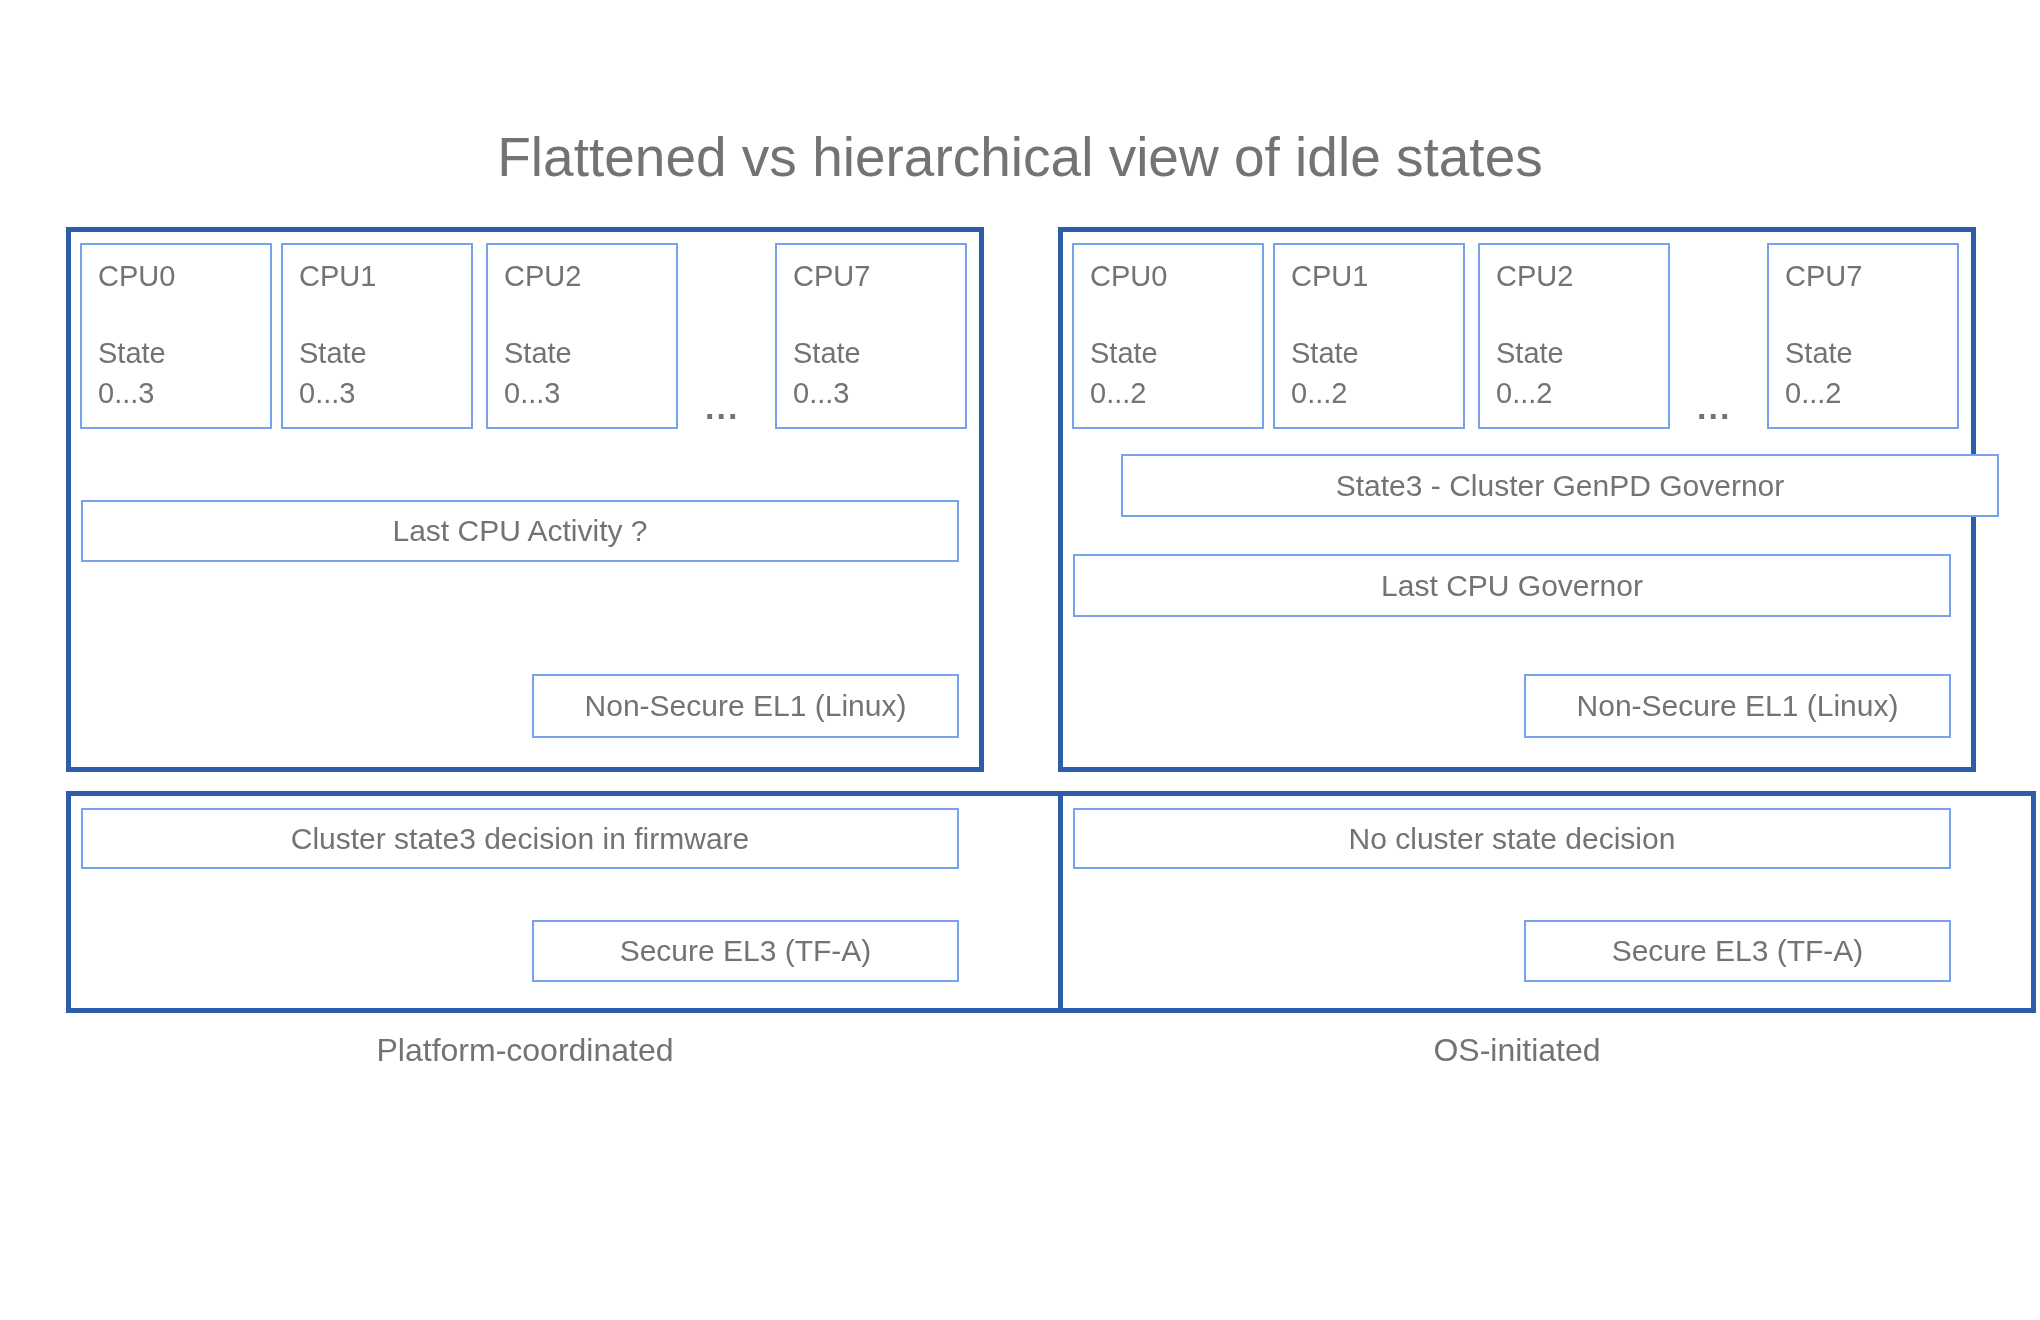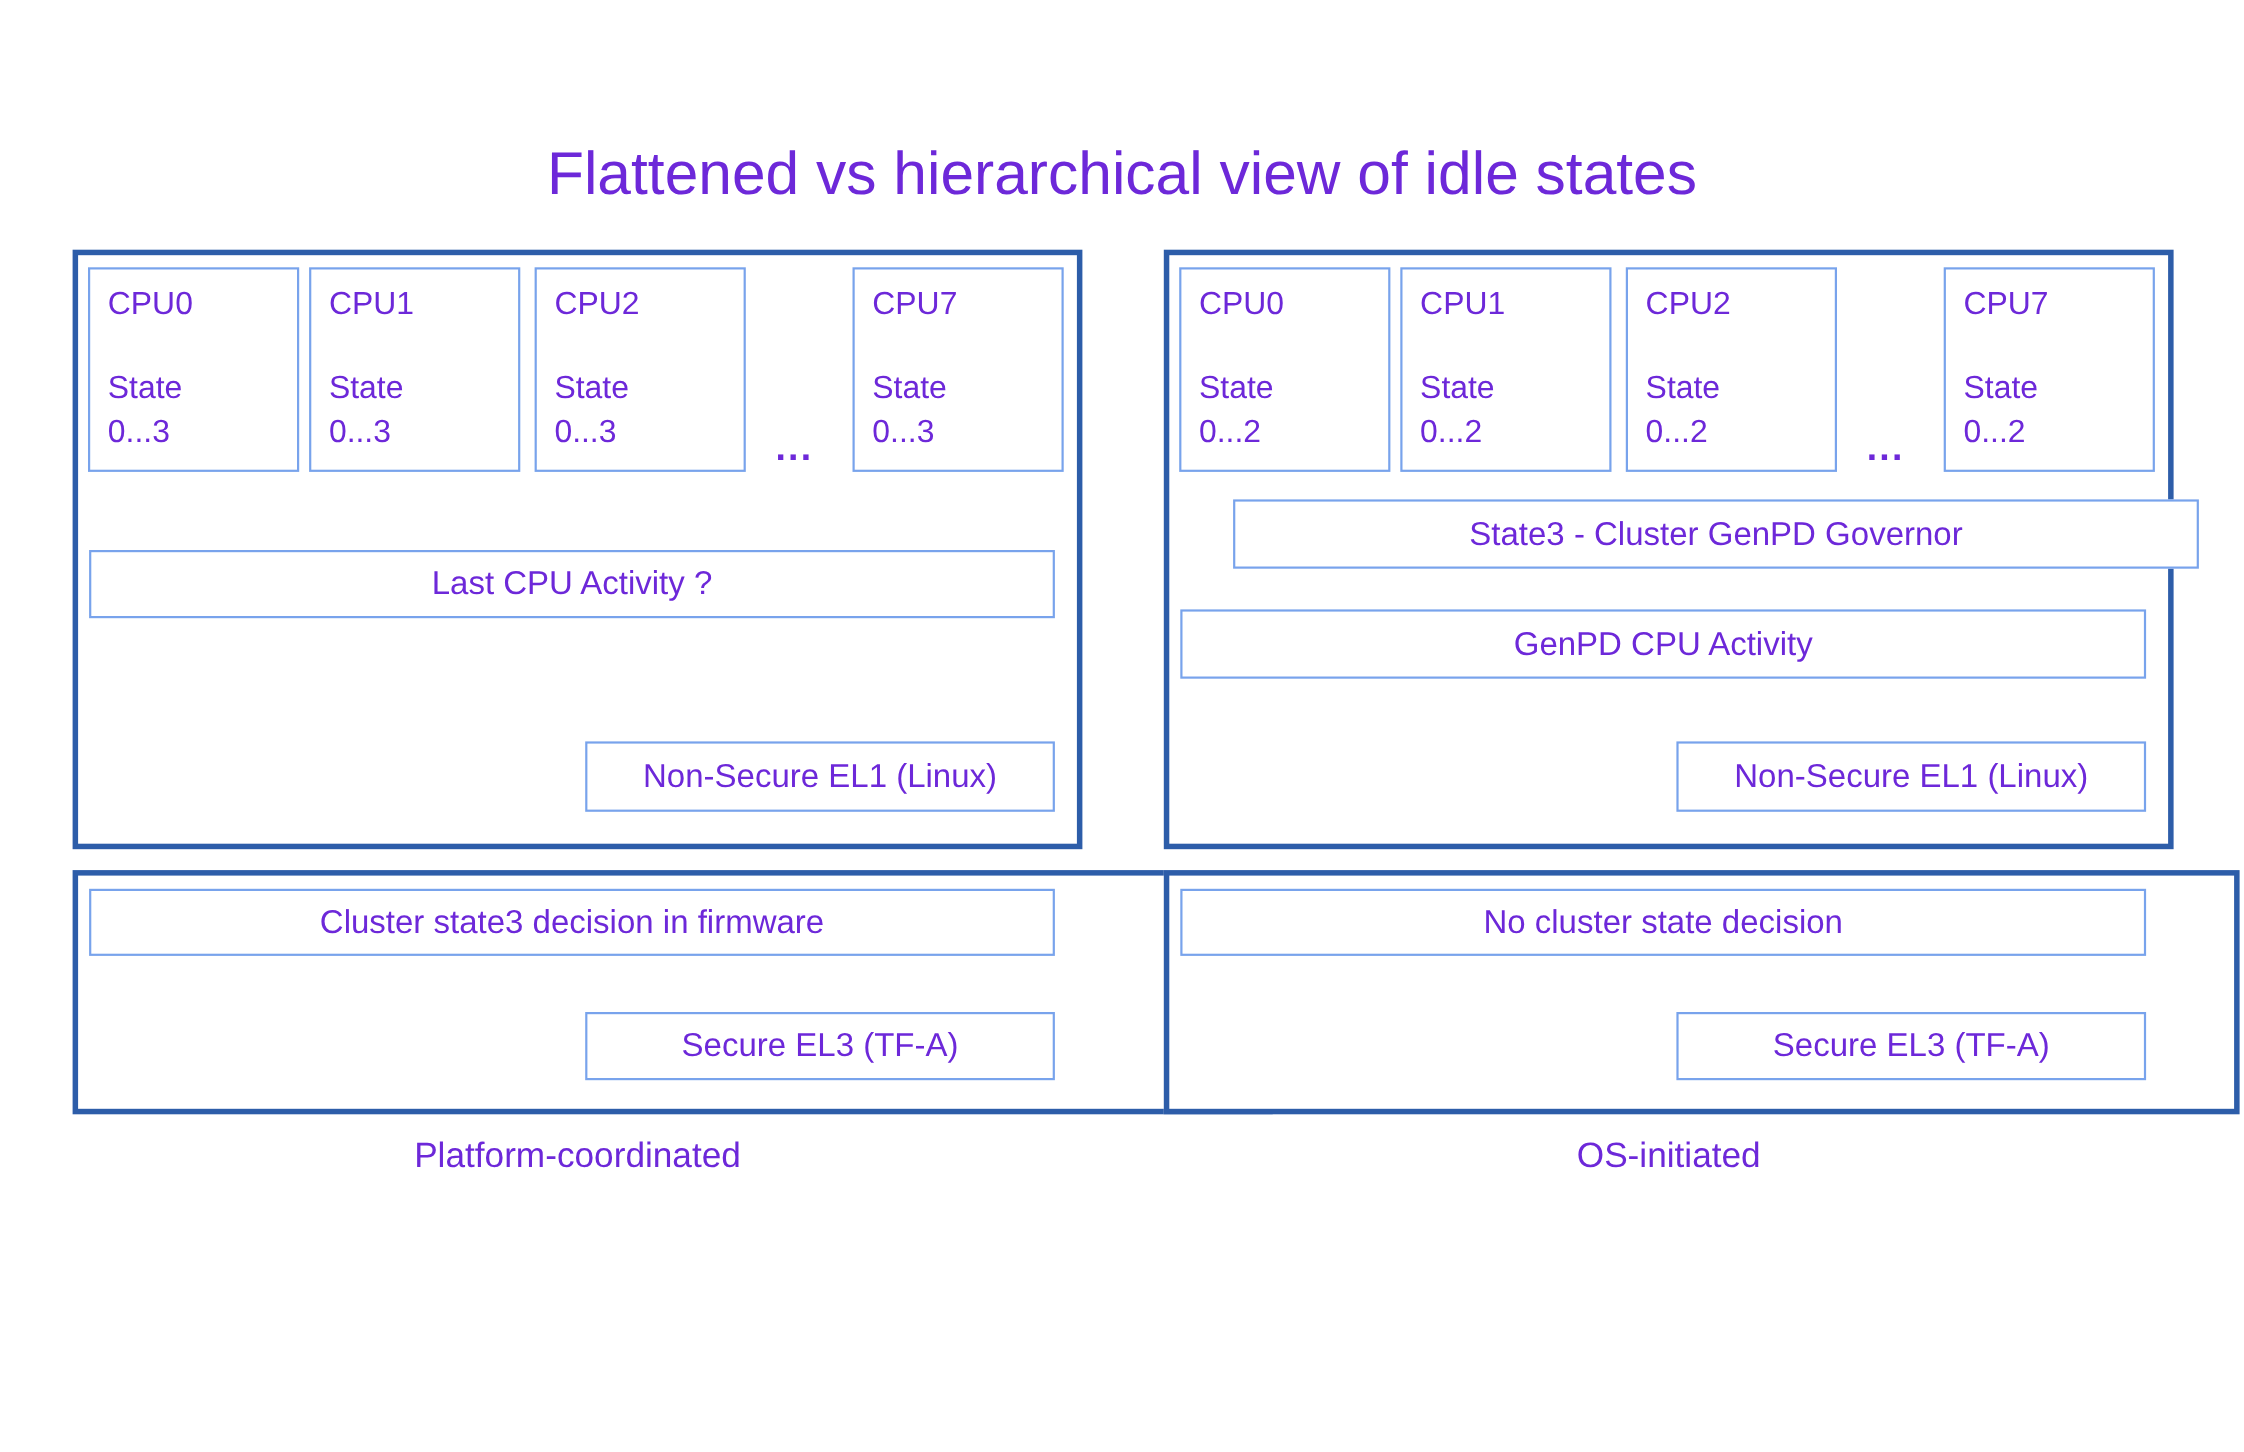--- a/index.html
+++ b/index.html
@@ -2,21 +2,21 @@
 <html style="--panel-border: #2d5da9; --box-border: #78a3ec;"><head>
 <meta charset="utf-8">
 <style>
   html, body { margin: 0; padding: 0; background: #ffffff; }
   .canvas {
     position: relative;
     width: 2040px;
     height: 1320px;
     background: #ffffff;
     font-family: "Liberation Sans", sans-serif;
-    color: #6d28d9;
+    color: #737373;
     overflow: hidden;
   }
   .title {
     position: absolute;
     left: 0; top: 126px;
     width: 2040px;
     text-align: center;
     font-size: 55px;
     line-height: 1.15;
     letter-spacing: 0px;
@@ -156,21 +156,21 @@
     <div class="cpu-box" style="left:704px;">
       <div>CPU7</div>
       <div class="cpu-state">
         <div>State</div>
         <div>0...2</div>
       </div>
     </div>
 
     <div class="wide-box" style="left:10px; top:222px; width:878px; height:63px;margin-left:48px;">State3 - Cluster GenPD Governor</div>
 
-    <div class="wide-box" style="left:10px; top:322px; width:878px; height:63px;">GenPD CPU Activity</div>
+    <div class="wide-box" style="left:10px; top:322px; width:878px; height:63px;">Last CPU Governor</div>
 
     <div class="wide-box" style="left:461px; top:442px; width:427px; height:64px;">Non-Secure EL1 (Linux)</div>
   </div>
 
   <div class="panel" style="left:1058px; top:791px; width:978px; height:222px;">
     <div class="wide-box" style="left:10px; top:12px; width:878px; height:61px;">No cluster state decision</div>
     <div class="wide-box" style="left:461px; top:124px; width:427px; height:62px;">Secure EL3 (TF-A)</div>
   </div>
 
   <div class="caption" style="left:1058px; top:1032px; width:918px;">OS-initiated</div>

